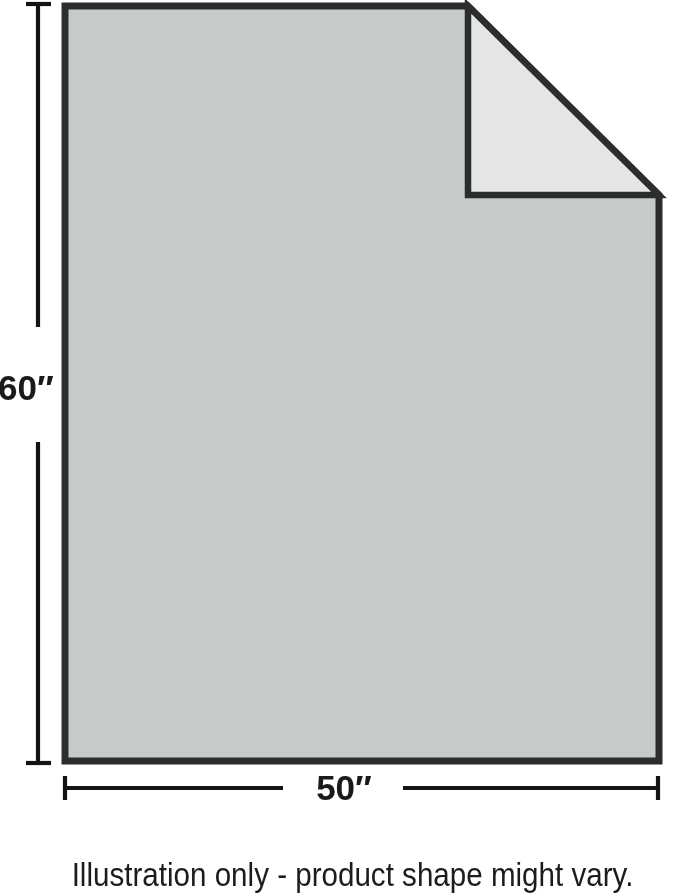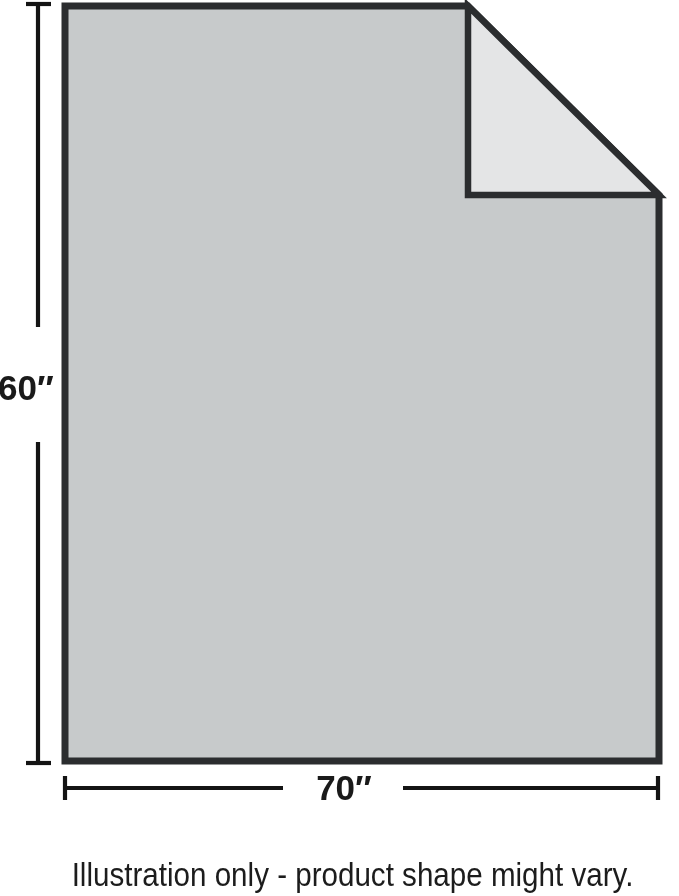--- a/index.html
+++ b/index.html
@@ -93,17 +93,17 @@
     <g class="dim">
       <line x1="65" y1="788" x2="283" y2="788"></line>
       <line x1="403" y1="788" x2="658" y2="788"></line>
       <line x1="65" y1="776" x2="65" y2="800"></line>
       <line x1="658" y1="776" x2="658" y2="800"></line>
     </g>
   </svg>
 
   <div class="dim-label height">60″</div>
 
-  <div class="dim-label width">70″</div>
+  <div class="dim-label width">50″</div>
 
   <div class="caption">Illustration only - product shape might vary.</div>
 
 </div>
 
 </body></html>

